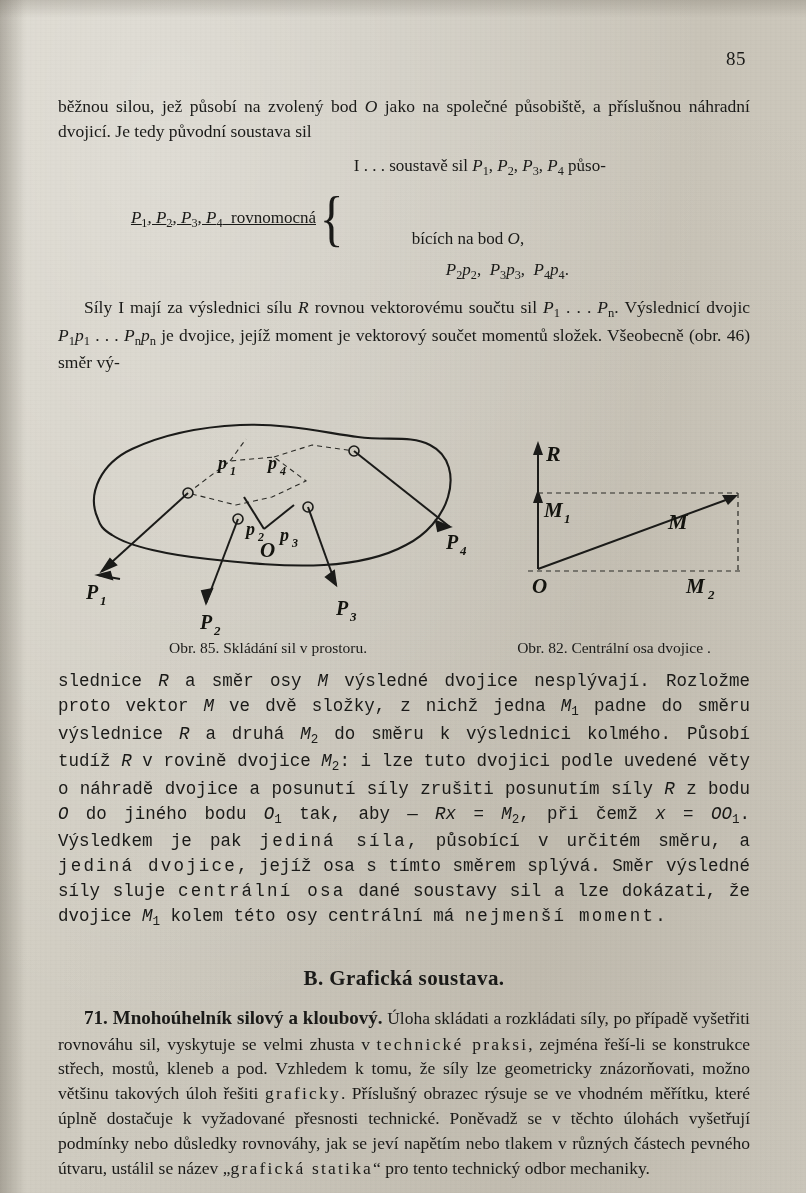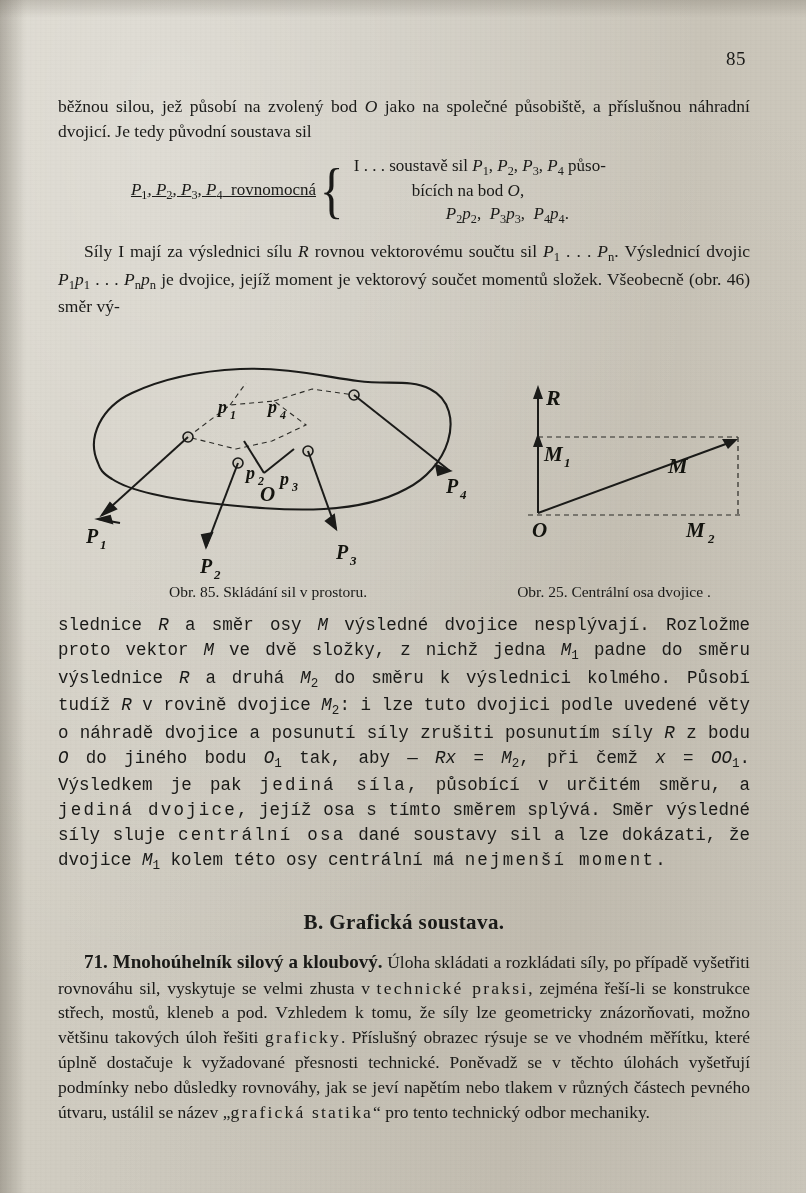--- a/index.html
+++ b/index.html
@@ -92,25 +92,25 @@
     display: flex;
     align-items: center;
     padding: 0 8px 0 0;
     transform: scaleX(0.8);
   }
   .eqblock .rhs {
     flex: 1;
     display: flex;
     flex-direction: column;
     justify-content: center;
-    gap: 3px;
+    gap: 11px;
   }
   .eqline { white-space: nowrap; }
   .eqline.sub { padding-left: 92px; }
-  .eqline.sub2 { padding-left: 58px; }
+  .eqline.sub2 { padding-left: 58px; margin-top: 40px; }
 
   sub { font-size: 0.72em; vertical-align: -0.30em; }
   i, .it { font-style: italic; }
 
   .figures {
     position: relative;
     height: 248px;
     margin-top: 14px;
   }
   .figcaptions {
@@ -252,21 +252,21 @@
         <text x="610" y="140" font-size="22">M</text>
         <text x="474" y="204" font-size="21">O</text>
         <text x="628" y="204" font-size="21">M</text>
         <text x="650" y="210" font-size="13">2</text>
       </g>
     </svg>
   </div>
 
   <div class="figcaptions">
     <div class="cap1">Obr. 85. Skládání sil v prostoru.</div>
-    <div class="cap2">Obr. 25. Centrální osa dvojice .</div>
+    <div class="cap2">Obr. 82. Centrální osa dvojice .</div>
   </div>
 
   <p class="body afterfig">slednice <i>R</i> a směr osy <i>M</i> výsledné dvojice nesplývají. Rozložme proto vektor <i>M</i> ve dvě složky, z nichž jedna <i>M</i><sub>1</sub> padne do směru výslednice <i>R</i> a druhá <i>M</i><sub>2</sub> do směru k výslednici kolmého. Působí tudíž <i>R</i> v rovině dvojice <i>M</i><sub>2</sub>: i lze tuto dvojici podle uvedené věty o náhradě dvojice a posunutí síly zrušiti posunutím síly <i>R</i> z bodu <i>O</i> do jiného bodu <i>O</i><sub>1</sub> tak, aby — <i>Rx</i> = <i>M</i><sub>2</sub>, při čemž <i>x</i> = <i>OO</i><sub>1</sub>. Výsledkem je pak <span class="sp">jediná síla</span>, působící v určitém směru, a <span class="sp">jediná dvojice</span>, jejíž osa s tímto směrem splývá. Směr výsledné síly sluje <span class="sp">centrální osa</span> dané soustavy sil a lze dokázati, že dvojice <i>M</i><sub>1</sub> kolem této osy centrální má <span class="sp">nejmenší moment</span>.</p>
 
   <h2 class="section">B. Grafická soustava.</h2>
 
   <p class="body indent"><span class="subhead bigger">71. Mnohoúhelník silový a kloubový.</span> Úloha skládati a rozkládati síly, po případě vyšetřiti rovnováhu sil, vyskytuje se velmi zhusta v <span class="sp">technické praksi</span>, zejména řeší-li se konstrukce střech, mostů, kleneb a pod. Vzhledem k tomu, že síly lze geometricky znázorňovati, možno většinu takových úloh řešiti <span class="sp">graficky</span>. Příslušný obrazec rýsuje se ve vhodném měřítku, které úplně dostačuje k vyžadované přesnosti technické. Poněvadž se v těchto úlohách vyšetřují podmínky nebo důsledky rovnováhy, jak se jeví napětím nebo tlakem v různých částech pevného útvaru, ustálil se název „<span class="sp">grafická statika</span>“ pro tento technický odbor mechaniky.</p>
 
 </div>
 

